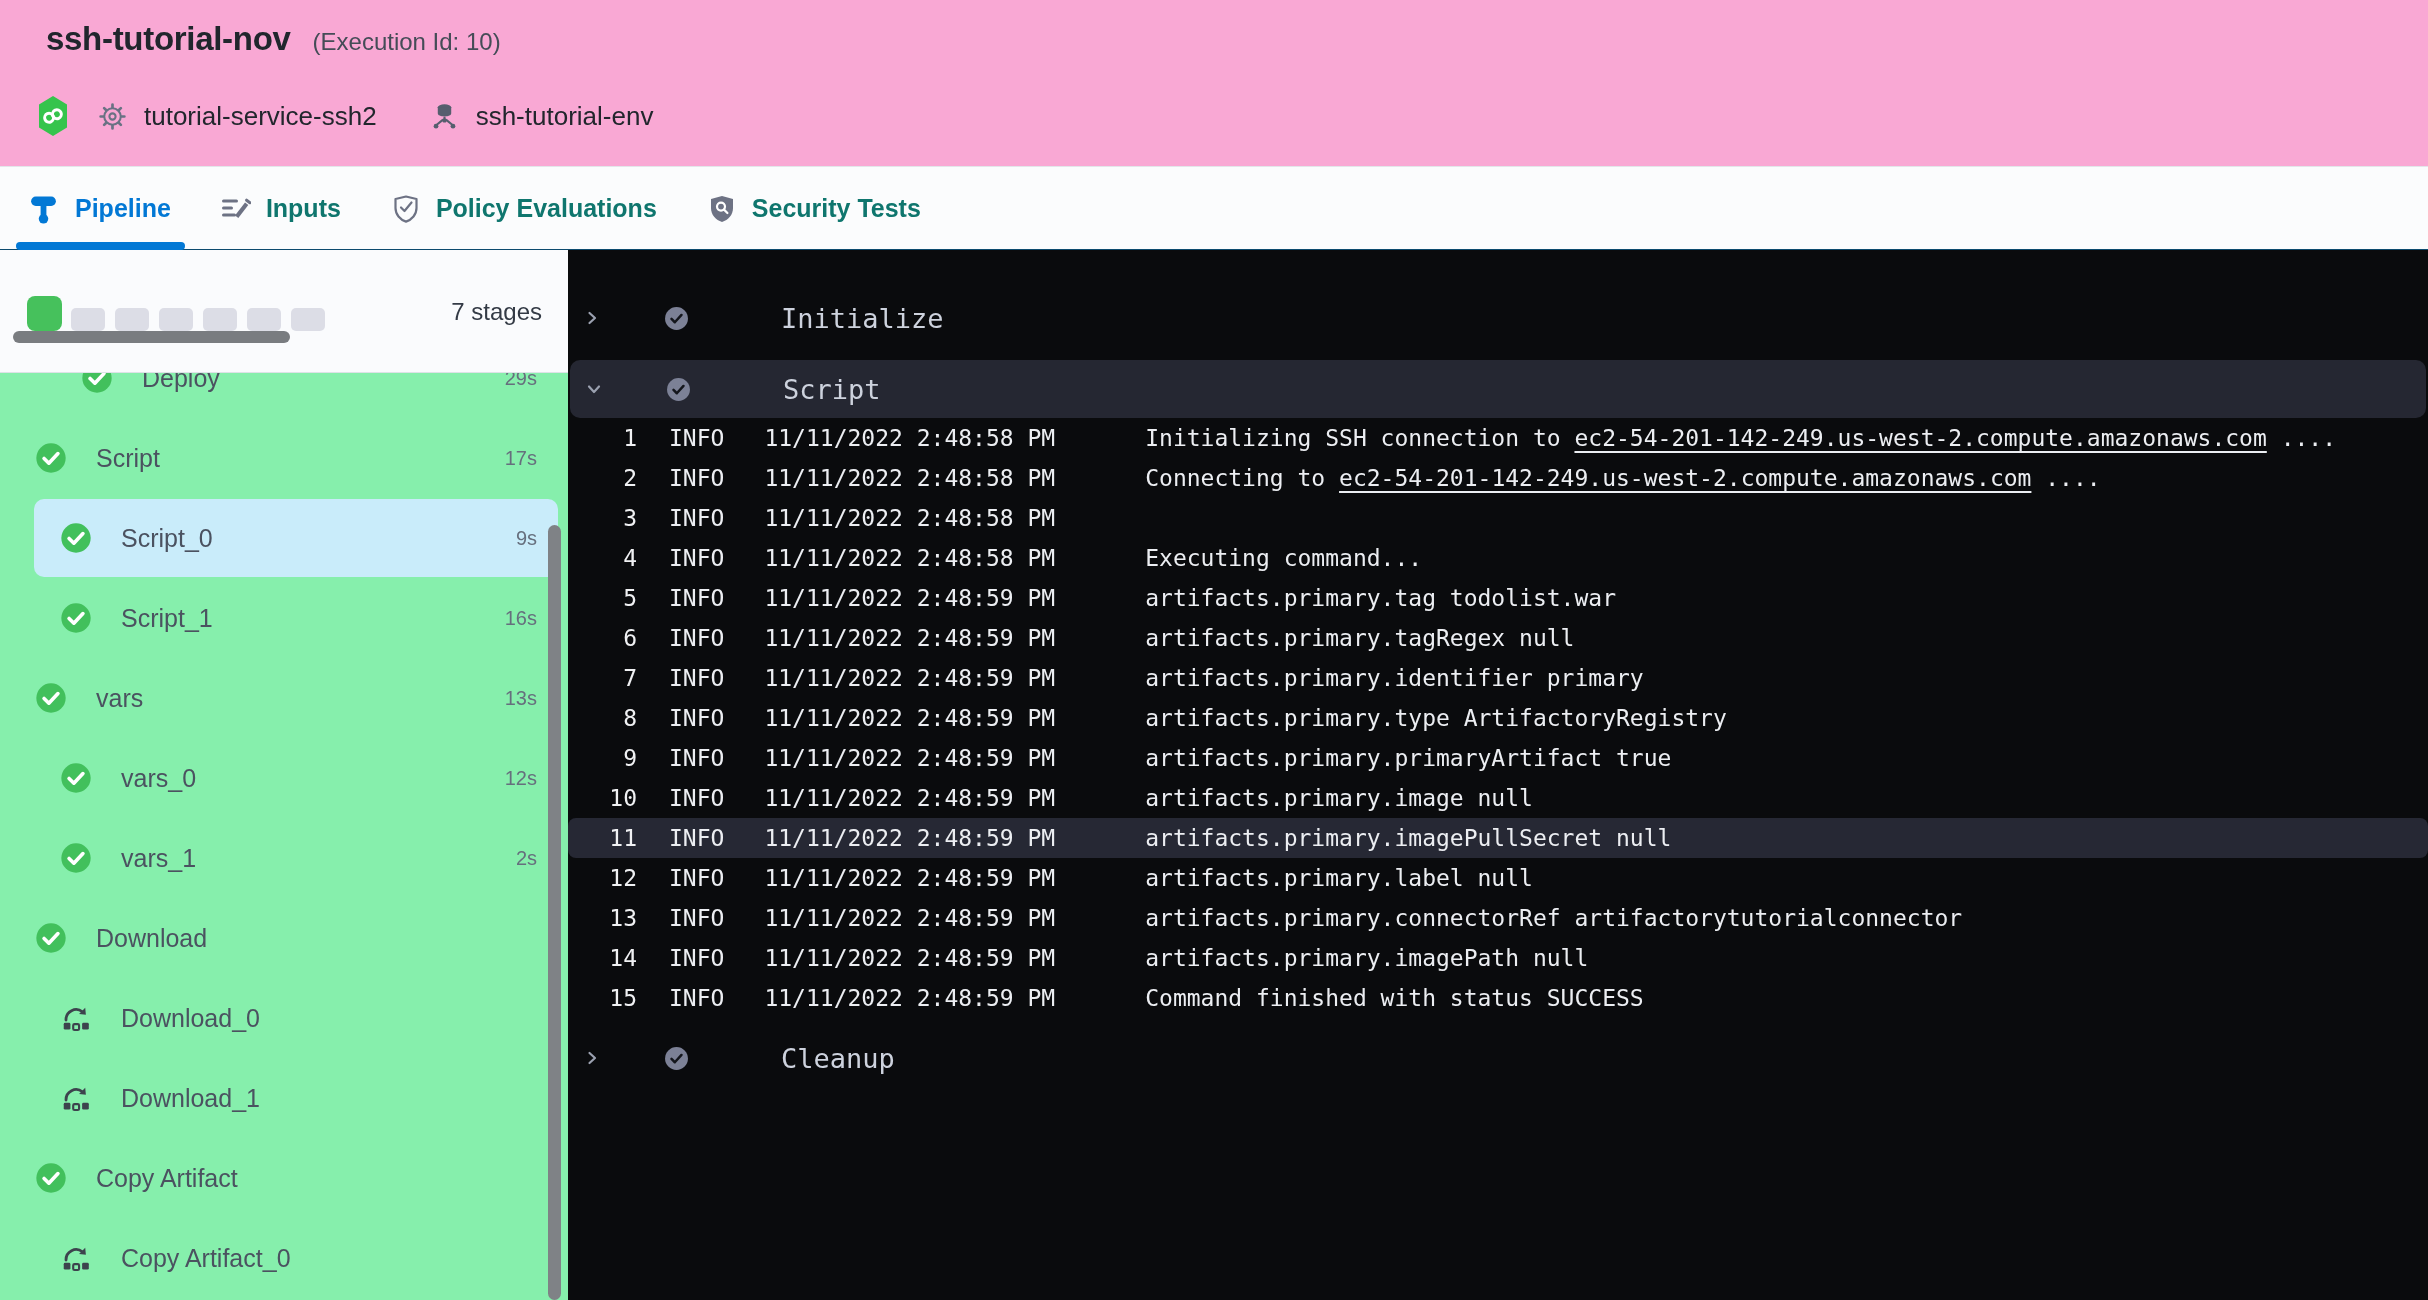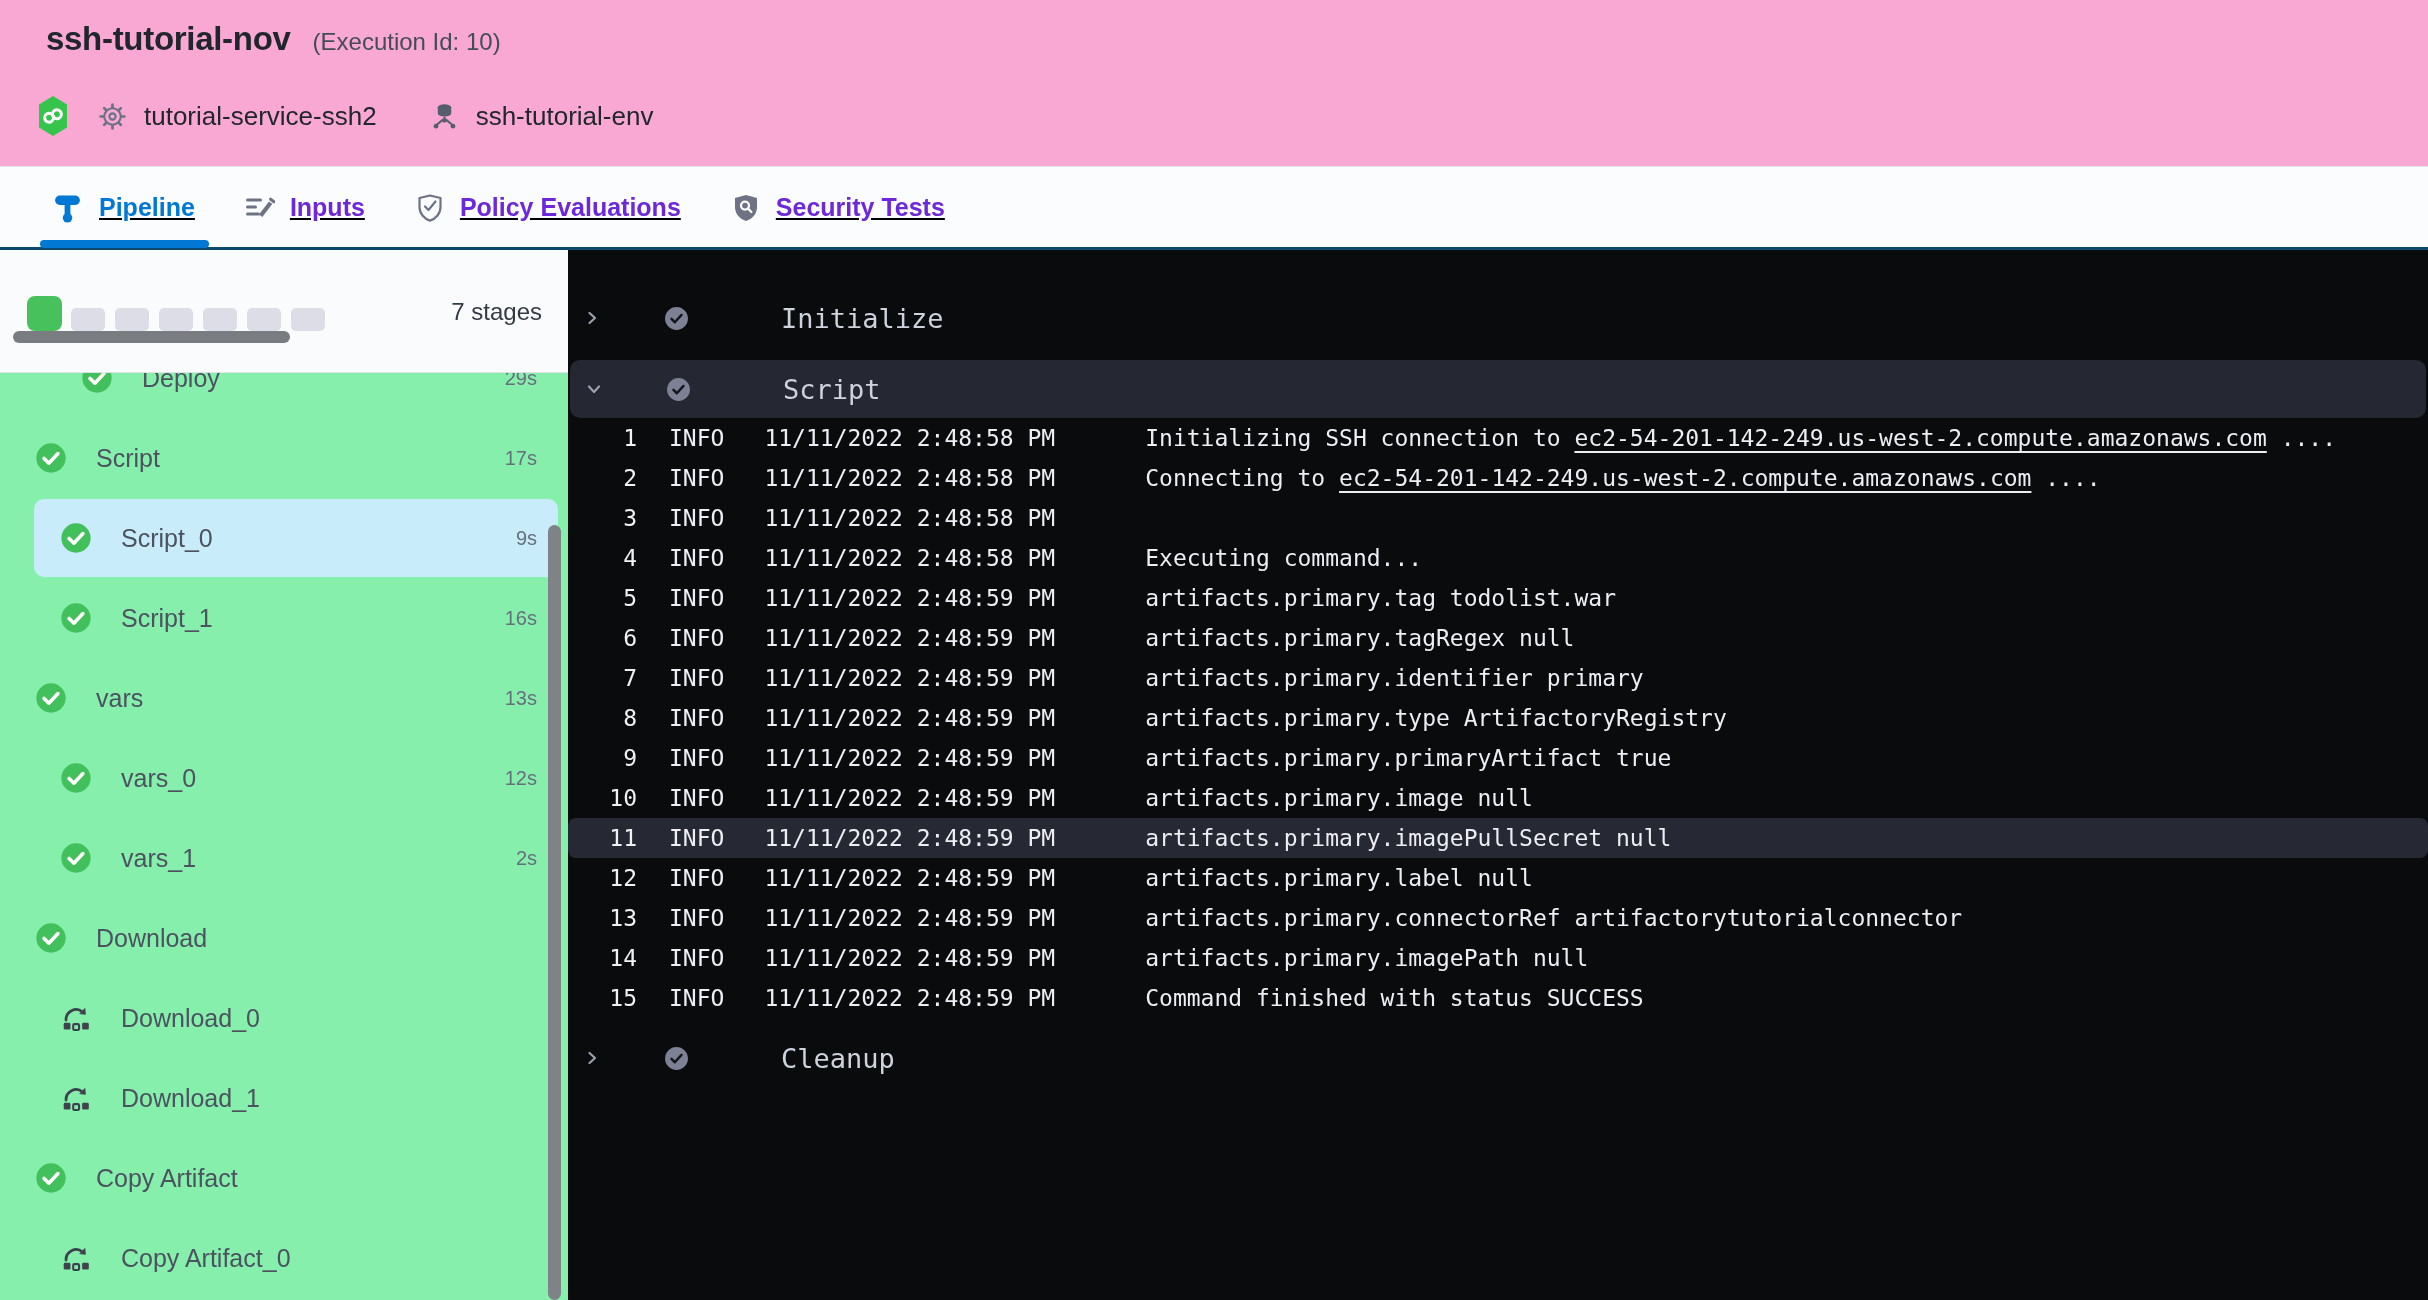--- a/index.html
+++ b/index.html
@@ -14,22 +14,22 @@
   .exec-id { font-size:24px; color:#454c57; }
   .meta-row { position:absolute; left:37px; top:95px; display:flex; align-items:center; }
   .cd-hex { width:32px; height:42px; display:inline-flex; }
   .meta-ic { width:31px; height:31px; display:inline-flex; color:#6a7284; }
   .env-ic { color:#565e6e; }
   .meta-label { font-size:26px; color:#22262d; margin-left:16px; }
   .svc-group { display:flex; align-items:center; margin-left:28px; }
   .env-group { display:flex; align-items:center; margin-left:52px; }
 
   
-  .tabbar { position:absolute; left:0; top:168px; right:0; height:82px; background:#fbfcfd; border-bottom:3px solid #0c4a6e; display:flex; align-items:center; padding-left:40px;text-decoration:underline; }
-  .tab { position:relative; display:flex; align-items:center; gap:15px; height:100%; padding:0 14px; font-size:25px; font-weight:600; color:#6d28d9; cursor:pointer; }
+  .tabbar { position:absolute; left:0; top:168px; right:0; height:82px; background:#fbfcfd; border-bottom:1px solid #0c4a6e; display:flex; align-items:center; padding-left:16px; }
+  .tab { position:relative; display:flex; align-items:center; gap:15px; height:100%; padding:0 14px; font-size:25px; font-weight:600; color:#0f766e; cursor:pointer; }
   .tab + .tab { margin-left:22px; }
   .tab .t-ic { width:30px; height:30px; display:inline-flex; color:#6d7284; }
   .tab.active { color:#0278d5; font-weight:700; }
   .tab.active .t-ic { color:#0278d5; }
   .tab.active::after { content:''; position:absolute; left:0; right:0; bottom:-1px; height:8px; background:#0278d5; border-radius:5px; }
 
   
   .sidebar { position:absolute; left:0; top:250px; width:568px; bottom:0; background:#86efac; }
   .progress-panel { position:absolute; left:0; top:0; width:568px; height:123px; background:#fafbfd; border-bottom:1px solid #dee2e7; }
   .sq-row { position:absolute; left:27px; top:46px; display:flex; align-items:flex-end; }

